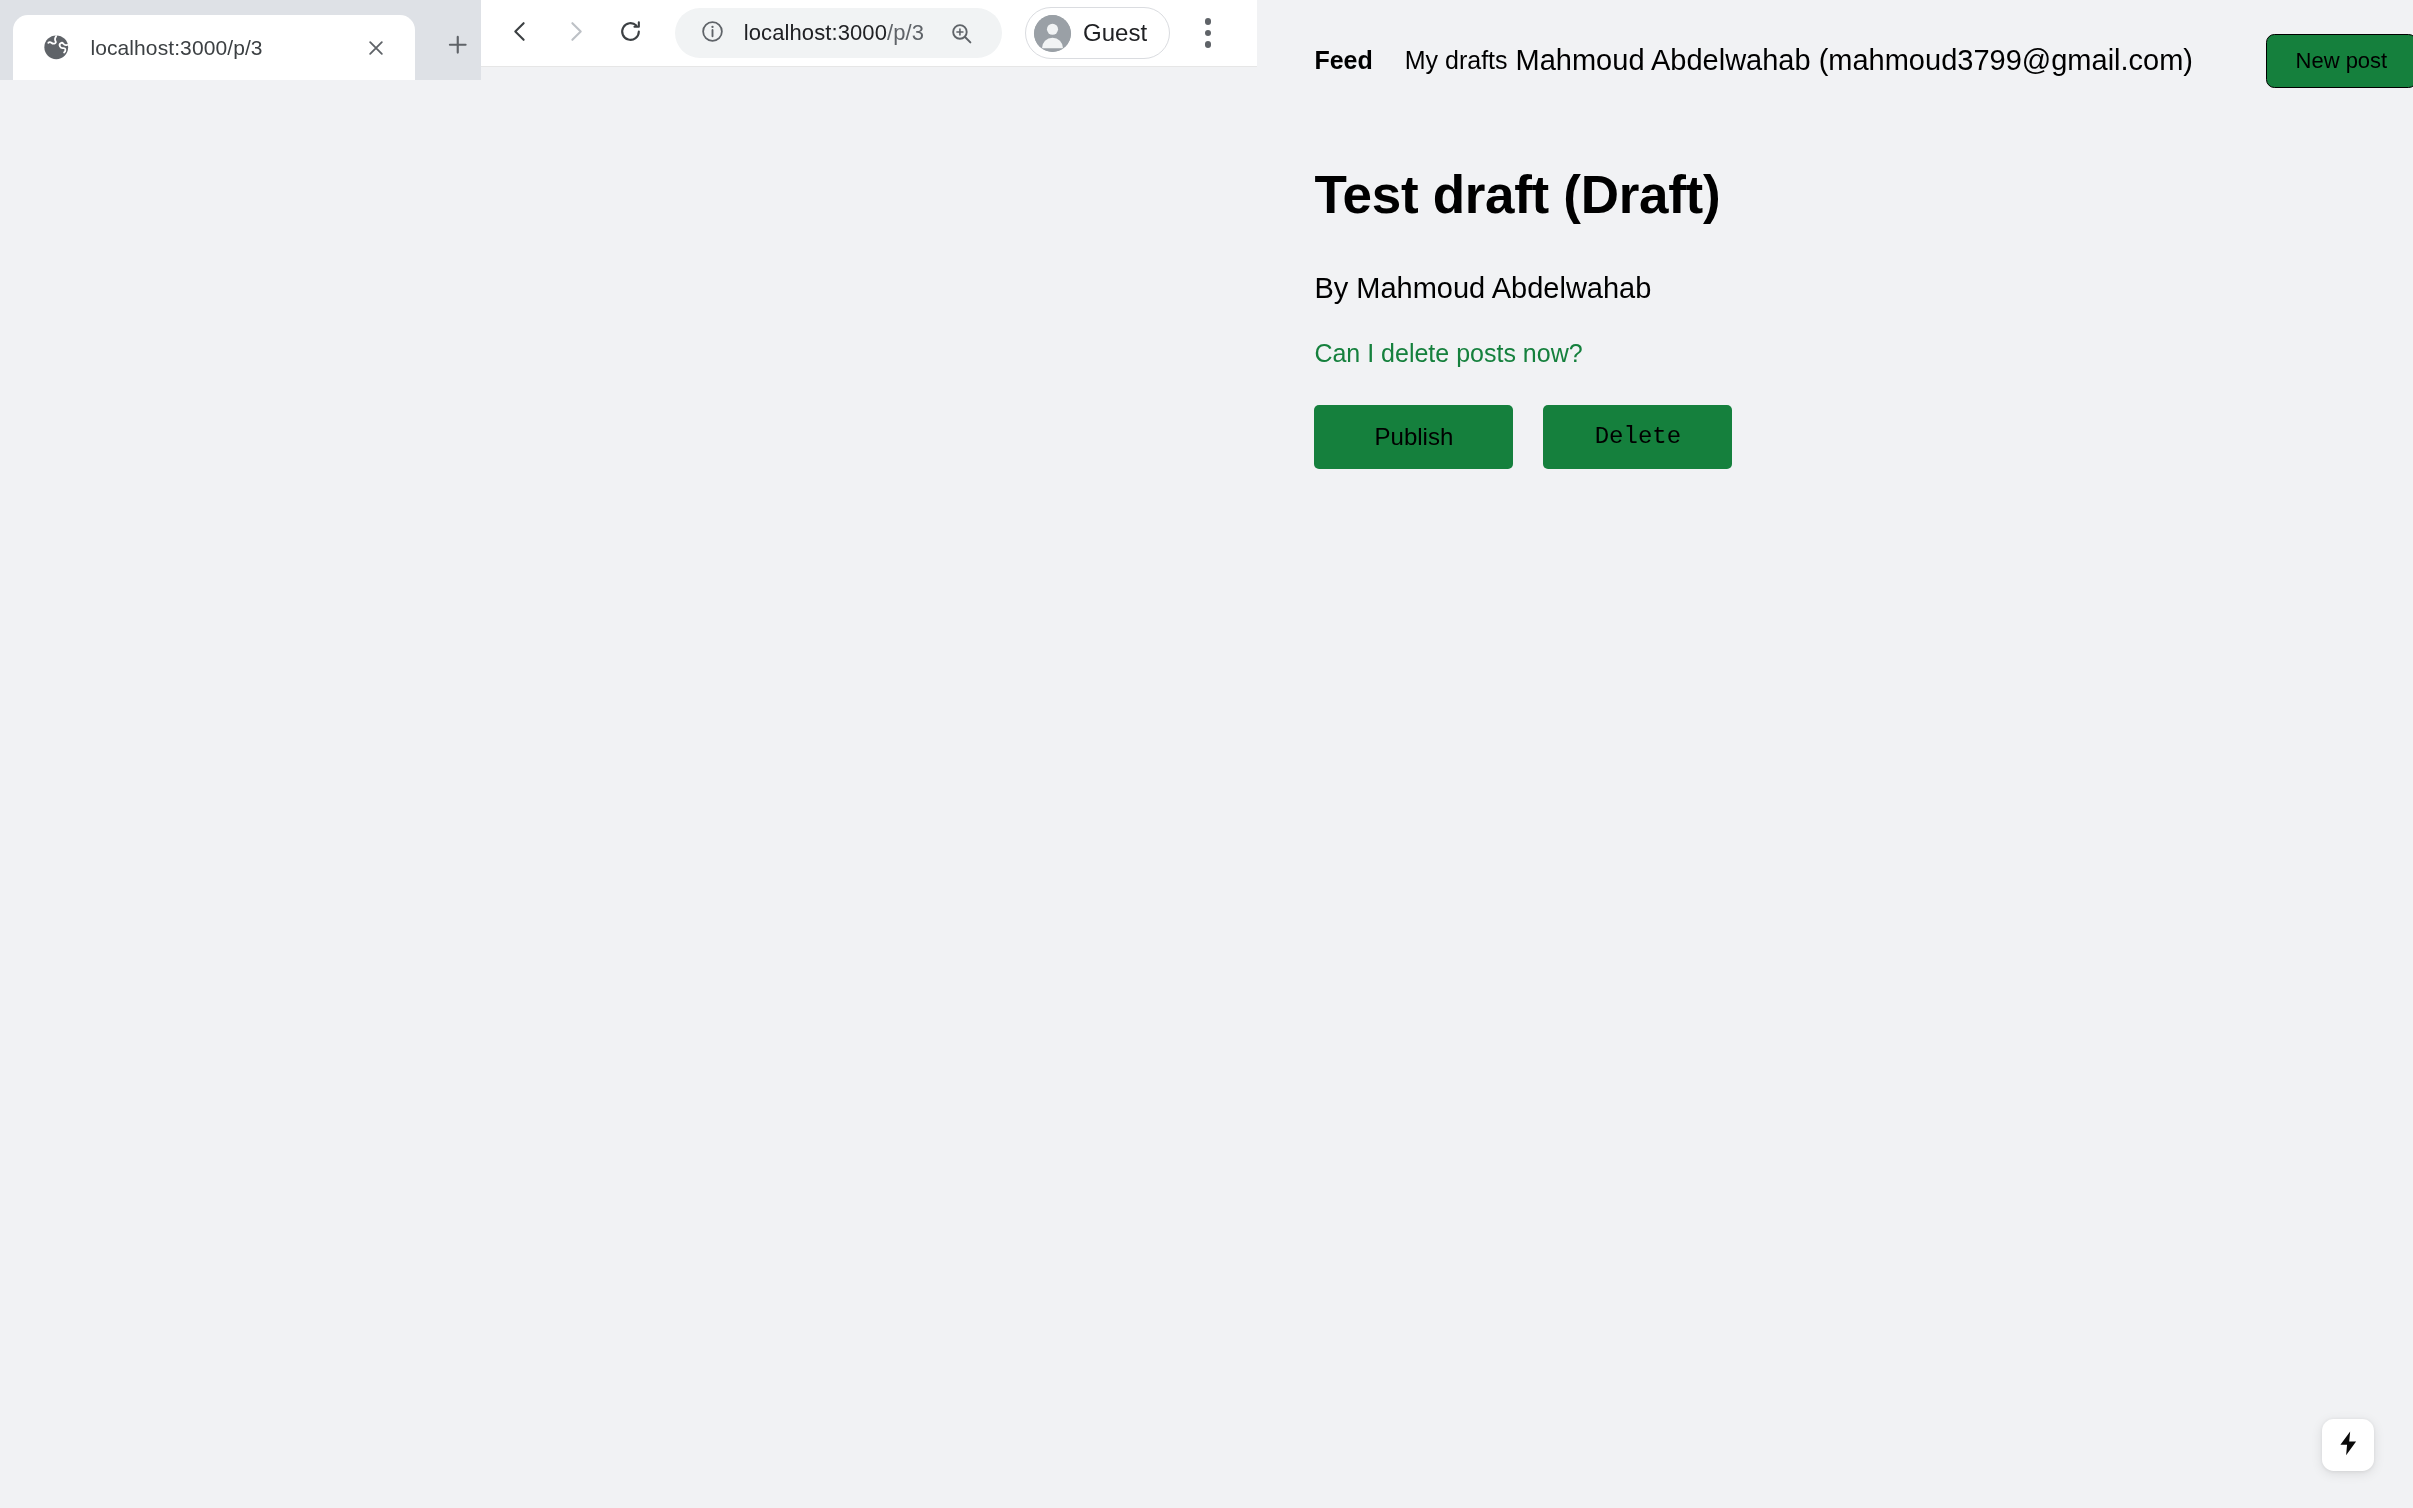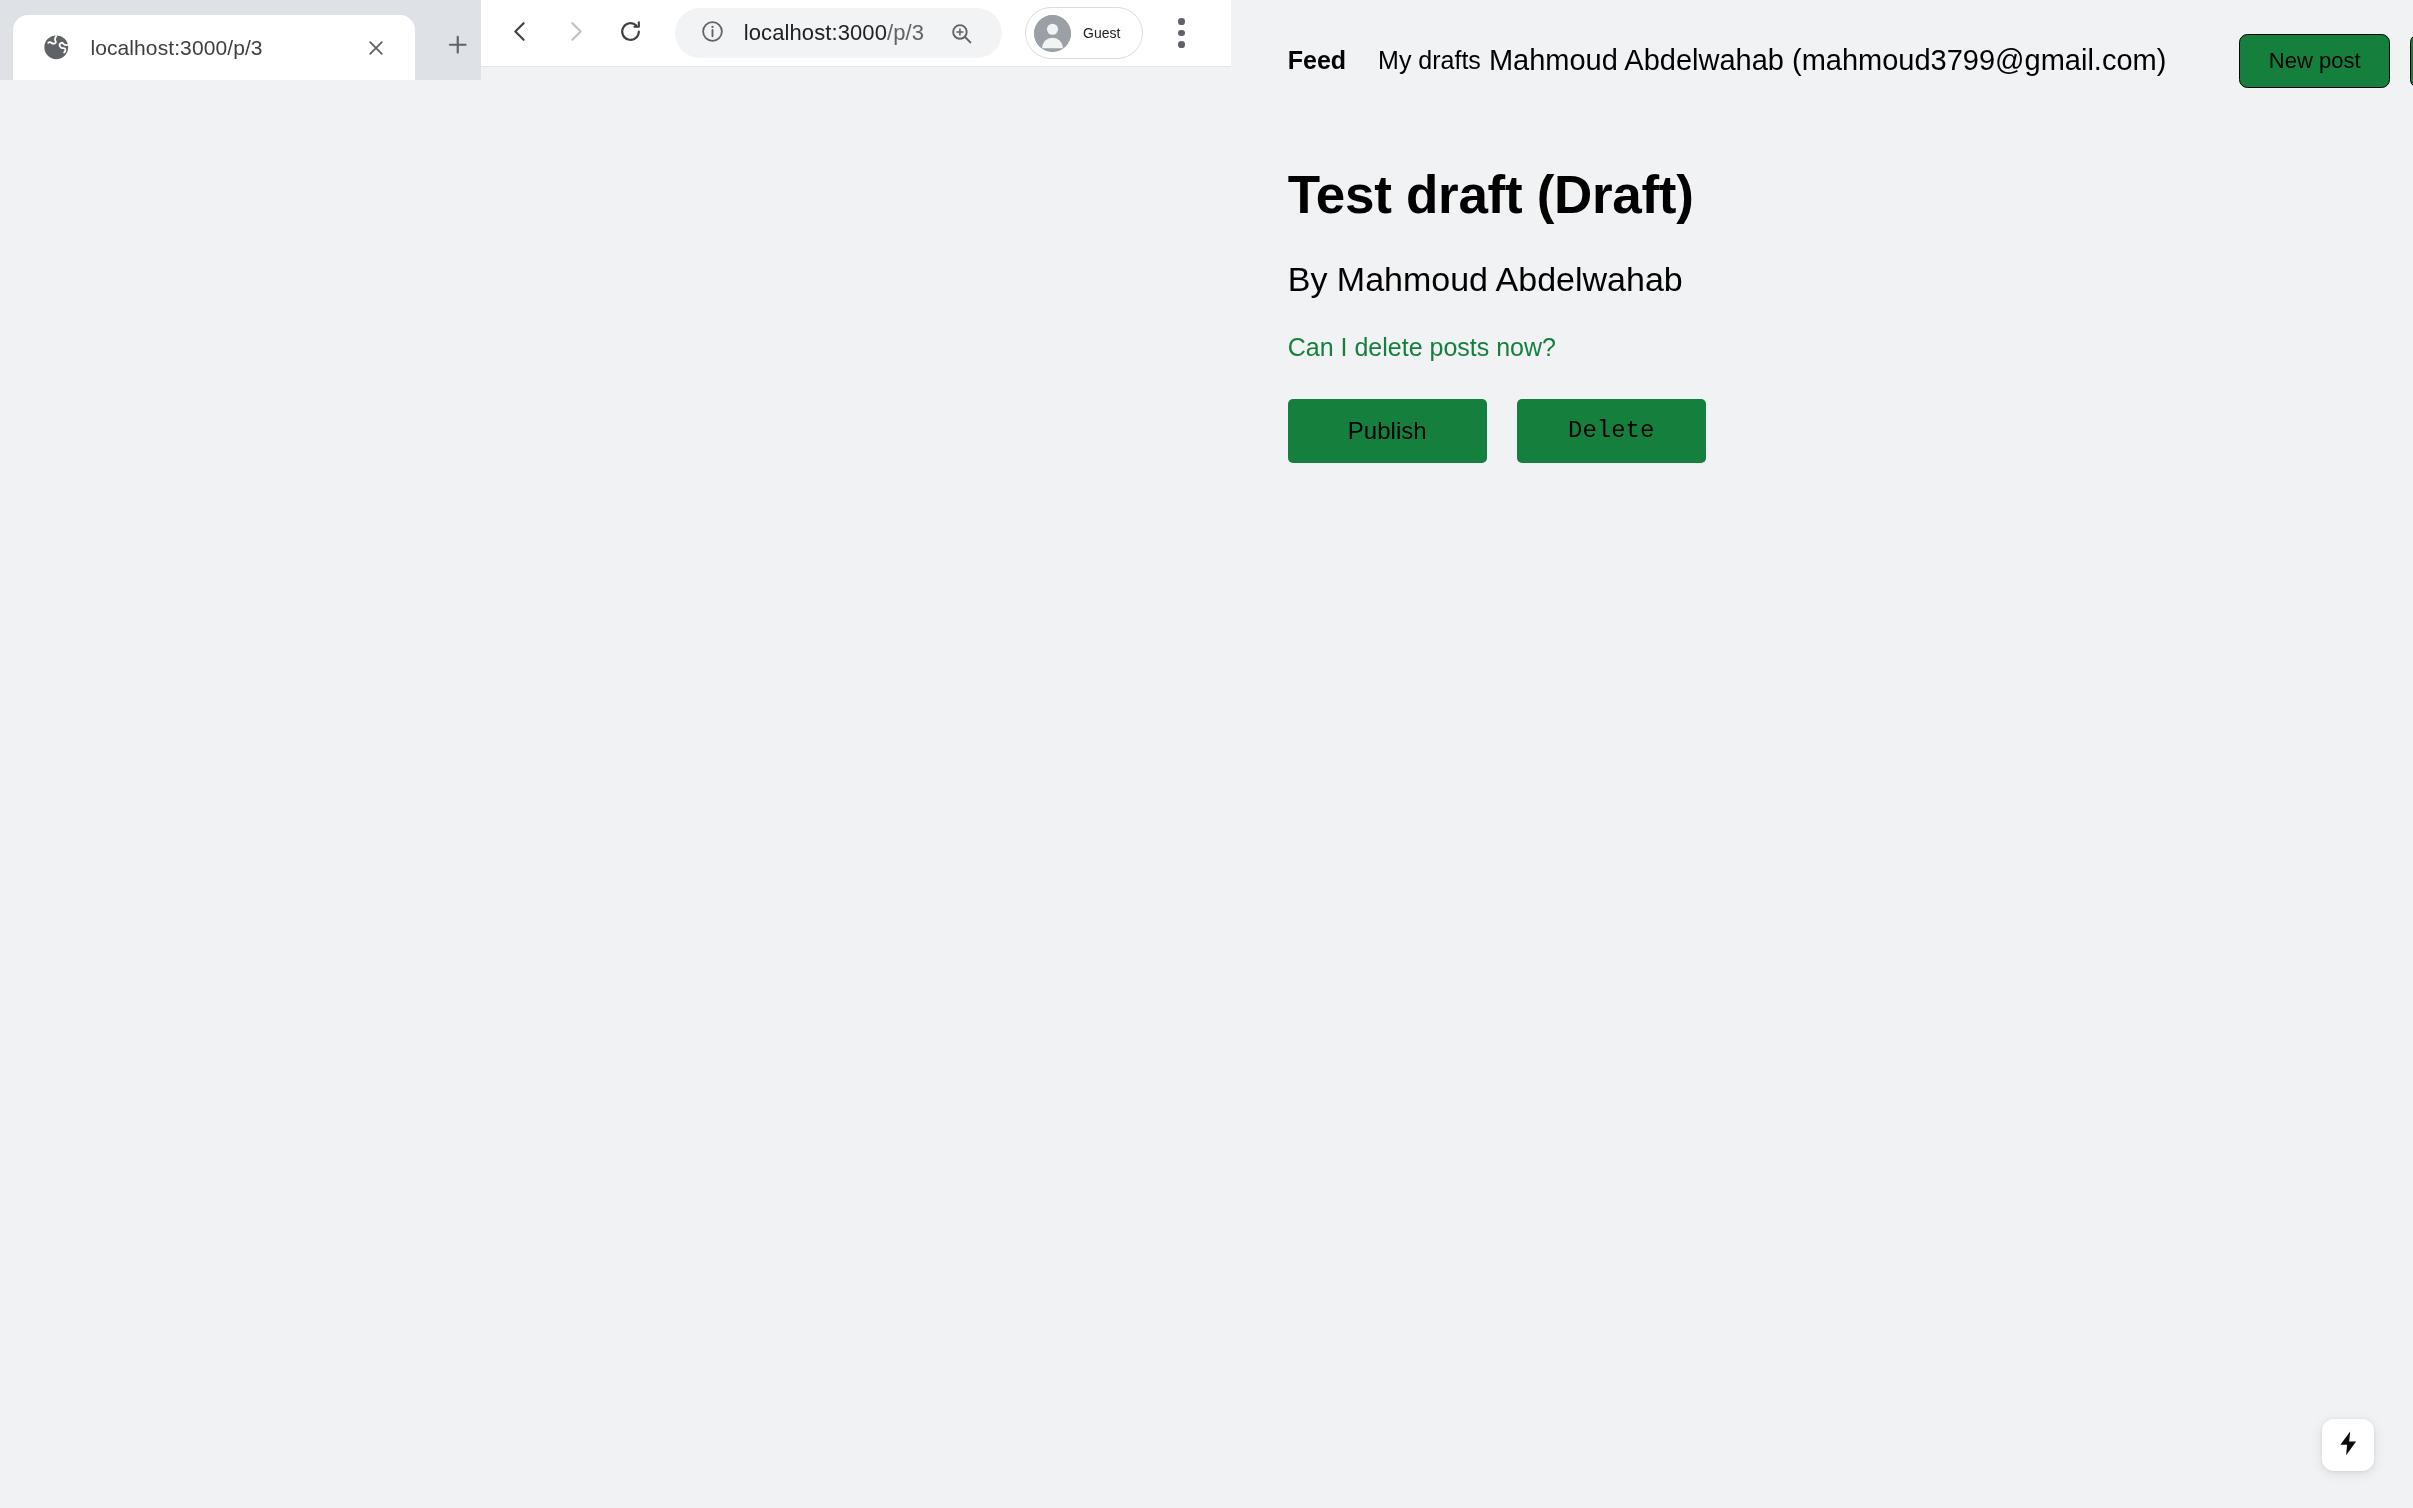--- a/index.html
+++ b/index.html
@@ -117,21 +117,21 @@
     margin-left: 13.4px;
     flex: 0 0 auto;
   }
   .avatar {
     width: 37px; height: 37px; border-radius: 50%;
     background: #9aa0a6;
     display: flex; align-items: flex-end; justify-content: center;
     overflow: hidden;
     flex: 0 0 auto;
   }
-  .profile-name { font-size: 14px; color: #202124; white-space: nowrap; }
+  .profile-name { font-size: 24px; color: #202124; white-space: nowrap; }
   .kebab {
     width: 52px; height: 52px;
     display: flex; flex-direction: column; align-items: center; justify-content: center;
     gap: 5px; margin-left: 8.4px; border-radius: 50%;
     flex: 0 0 auto;
   }
   .kebab i { width: 6.7px; height: 6.7px; border-radius: 50%; background: #5f6368; display:block; }
 
   
   .viewport {
@@ -188,23 +188,23 @@
   
   .article { padding-top: 59px; }
   .article-title {
     font-size: 53px;
     font-weight: 700;
     color: #000000;
     letter-spacing: -0.3px;
     line-height: 1.15;
   }
   .article-author {
-    font-size: 34px;
-    color: #000000;
-    margin-top: 34px;
+    font-size: 29px;
+    color: #000000;
+    margin-top: 46px;
   }
   .article-body {
     font-size: 25px;
     color: #15803d;
     margin-top: 34px;
   }
   .actions {
     display: flex;
     gap: 30px;
     margin-top: 37px;

